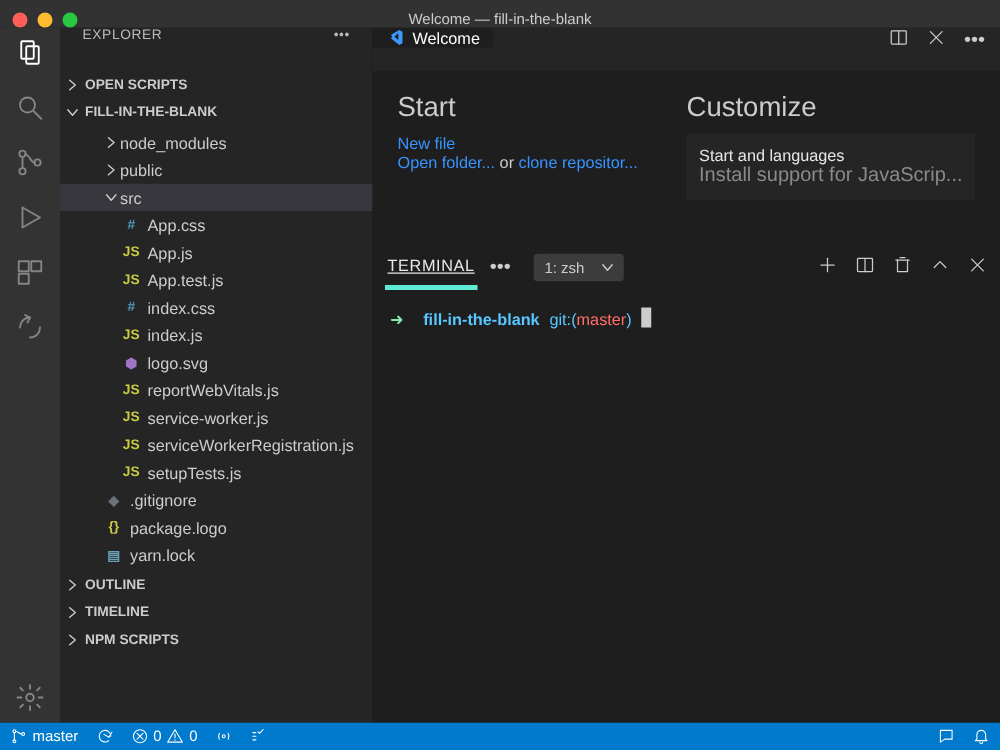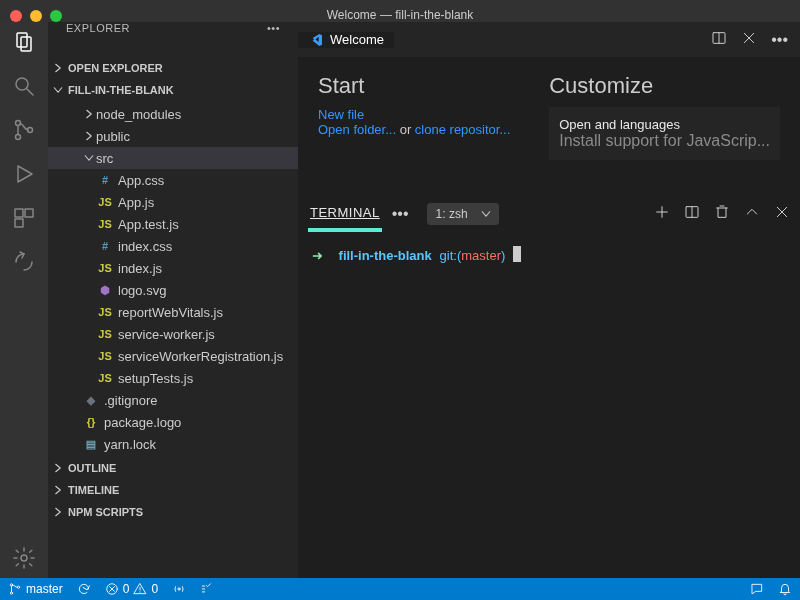--- a/index.html
+++ b/index.html
@@ -41,21 +41,21 @@
 .ic-js   { color: #cbcb41; }
 .ic-svg  { color: #a074c4; }
 .ic-git  { color: #6a737d; }
 .ic-json { color: #cbcb41; }
 .ic-lock { color: #6a9fb5; }
 .ind1 { padding-left: 34px; }
 .ind2 { padding-left: 48px; }
 
 
 .editor { flex: 1; display: flex; flex-direction: column; background: #1e1e1e; }
-.tabs { height: 35px; background: #252526; display: flex; align-items: center; }
+.tabs { height: 35px; background: #252526; display: flex; align-items: flex-start; }
 .tab { display: flex; align-items: center; gap: 6px; padding: 0 10px; background: #1e1e1e; border-right: 1px solid #252526; font-size: 13px; color: #fff; cursor: pointer; }
 .tab svg { width: 16px; height: 16px; }
 .tabs-actions { margin-left: auto; display: flex; align-items: center; gap: 14px; padding-right: 12px; color: #ccc; }
 .tabs-actions svg { width: 16px; height: 16px; }
 
 .welcome { padding: 16px 20px; display: flex; gap: 20px; height: 140px; }
 .welcome h2 { font-size: 22px; font-weight: 300; color: #ccc; margin-bottom: 8px; }
 .welcome .col { flex: 1; }
 .link { color: #3794ff; cursor: pointer; font-size: 13px; }
 .welcome .start-line { font-size: 13px; color: #ccc; }
@@ -157,21 +157,21 @@
   <div class="sidebar">
     <div class="sidebar-header">
       <span>EXPLORER</span>
       <span class="dots">•••</span>
     </div>
 
     <div class="section-head">
       <svg viewBox="0 0 16 16">
           <polyline points="5,3 11,8 5,13"></polyline>
         </svg>
-      <span>OPEN EXPLORER</span>
+      <span>OPEN SCRIPTS</span>
     </div>
 
     <div class="section-head">
       <svg viewBox="0 0 16 16">
           <polyline points="3,5 8,11 13,5"></polyline>
         </svg>
       <span>FILL-IN-THE-BLANK</span>
     </div>
 
     <div class="tree" id="tree">
@@ -299,21 +299,21 @@
       <div class="col">
         <h2>Start</h2>
         <div class="start-line"><span class="link">New file</span></div>
         <div class="start-line">
           <span class="link">Open folder...</span><span> or </span><span class="link">clone repositor...</span>
         </div>
       </div>
       <div class="col">
         <h2>Customize</h2>
         <div class="cust-card">
-          <div class="t">Open and languages</div>
+          <div class="t">Start and languages</div>
           <div class="d">Install support for JavaScrip...</div>
         </div>
       </div>
     </div>
 
     <div class="panel">
       <div class="panel-tabs">
         <div class="panel-tab">TERMINAL</div>
         <div class="panel-dots">•••</div>
         <div class="term-select">

